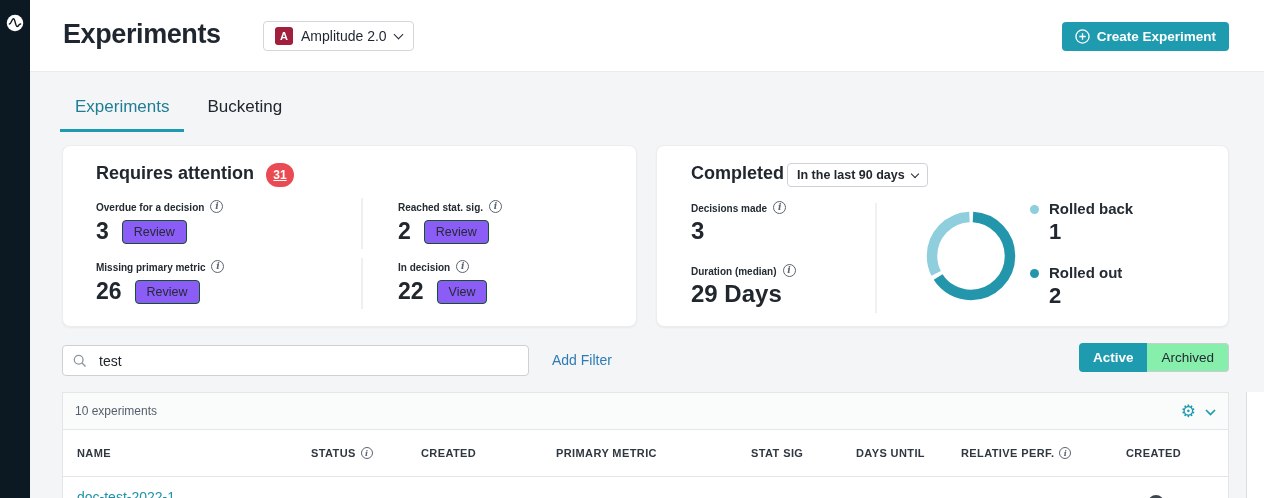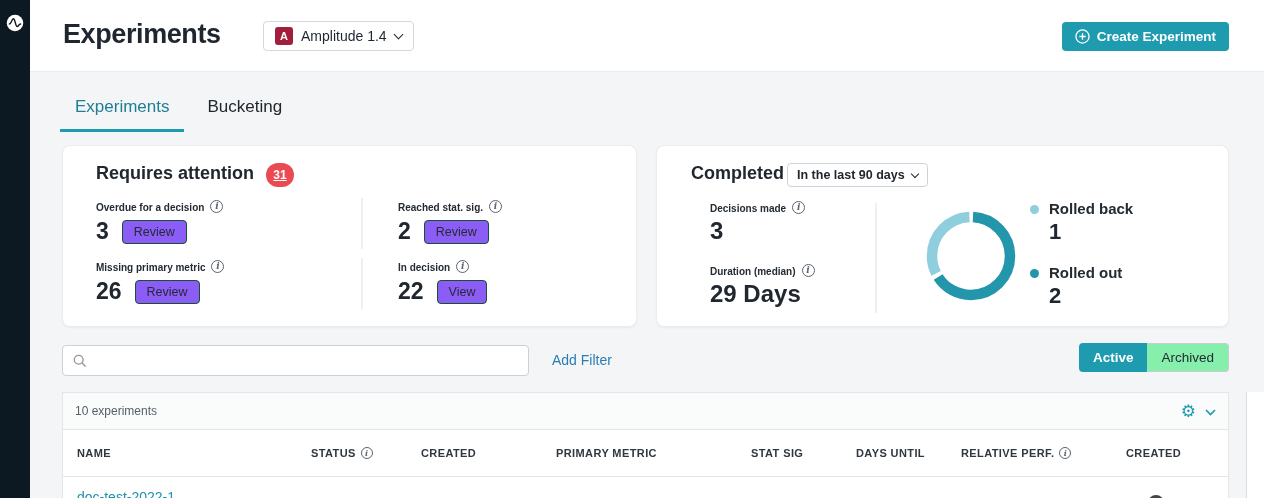--- a/index.html
+++ b/index.html
@@ -42,21 +42,21 @@
   .ra-cell{padding:2px 0 4px 0;}
   .ra-cell.rcol{border-left:2px solid #edeff1;padding-left:35px;}
   .metric-label{font-size:10px;font-weight:600;color:#242b33;}
   .metric-row{display:flex;align-items:center;gap:13px;margin-top:5px;}
   .metric-value{font-size:23px;font-weight:700;color:#21272e;}
   .mini-btn{height:24px;padding:0 11px;background:#8b5cf6;border:1px solid #14532d;border-radius:4px;
     font-size:12.5px;color:#242b33;font-family:inherit;cursor:pointer;}
   
   .range-select{position:absolute;left:130px;top:17px;height:24px;box-sizing:border-box;border:1px solid #cfd3d7;border-radius:4px;
     background:#fff;display:flex;align-items:center;gap:7px;padding:0 9px;font-size:12.5px;font-weight:600;color:#21272e;cursor:pointer;}
-  .done-stat{position:absolute;left:34px;margin-left:19px;}
+  .done-stat{position:absolute;left:34px;}
   .done-stat .metric-value{font-size:24px;margin-top:3px;}
   .stat1{top:55px;} .stat2{top:118px;}
   .vdivider{position:absolute;left:218px;top:57px;height:110px;width:2px;background:#eef0f2;}
   .donut{position:absolute;left:267px;top:63px;width:94px;height:94px;}
   .legend{position:absolute;left:373px;}
   .legend-1{top:54px;} .legend-2{top:118px;}
   .legend-entry{display:flex;}
   .legend-dot{width:9px;height:9px;border-radius:50%;margin:5px 10px 0 0;flex:none;}
   .legend-label{font-size:15px;font-weight:600;color:#242b33;}
   .legend-value{font-size:22px;font-weight:700;color:#21272e;margin-top:2px;}
@@ -92,21 +92,21 @@
   <svg class="rail-logo" viewBox="0 0 24 24">
     <circle cx="12" cy="12" r="11" fill="#ffffff"></circle>
     <path d="M4.5 13.4c2.6 0 3.2-7 5.4-7 2.4 0 2.6 10.4 5 10.4 1.9 0 1.9-3.4 4.6-3.4" fill="none" stroke="#0c1923" stroke-width="1.9" stroke-linecap="round"></path>
   </svg>
 </div>
 
 <div class="header">
   <div class="page-title">Experiments</div>
   <div class="project-selector">
     <span class="project-badge">A</span>
-    <span class="project-label">Amplitude 1.4</span>
+    <span class="project-label">Amplitude 2.0</span>
     <span class="chev"></span>
   </div>
   <button class="create-btn">
     <svg width="15" height="15" viewBox="0 0 16 16">
       <circle cx="8" cy="8" r="7" fill="none" stroke="#ffffff" stroke-width="1.4"></circle>
       <path d="M8 4.6v6.8M4.6 8h6.8" stroke="#ffffff" stroke-width="1.4"></path>
     </svg>
     <span>Create Experiment</span>
   </button>
 </div>
@@ -186,20 +186,21 @@
       <div class="legend-value">2</div>
     </div>
   </div>
 </div>
 
 <div class="search-box">
   <svg width="14" height="14" viewBox="0 0 16 16">
     <circle cx="6.5" cy="6.5" r="5" fill="none" stroke="#8d959d" stroke-width="1.5"></circle>
     <path d="M10.3 10.3L14.3 14.3" stroke="#8d959d" stroke-width="1.5"></path>
   </svg>
+  <input type="text" value="test" style="">
 </div>
 <div class="add-filter">Add Filter</div>
 <div class="toggle">
   <div class="toggle-btn toggle-on">Active</div>
   <div class="toggle-btn toggle-off">Archived</div>
 </div>
 
 <div class="table">
   <div class="table-topbar">
     <span class="table-count">10 experiments</span>

